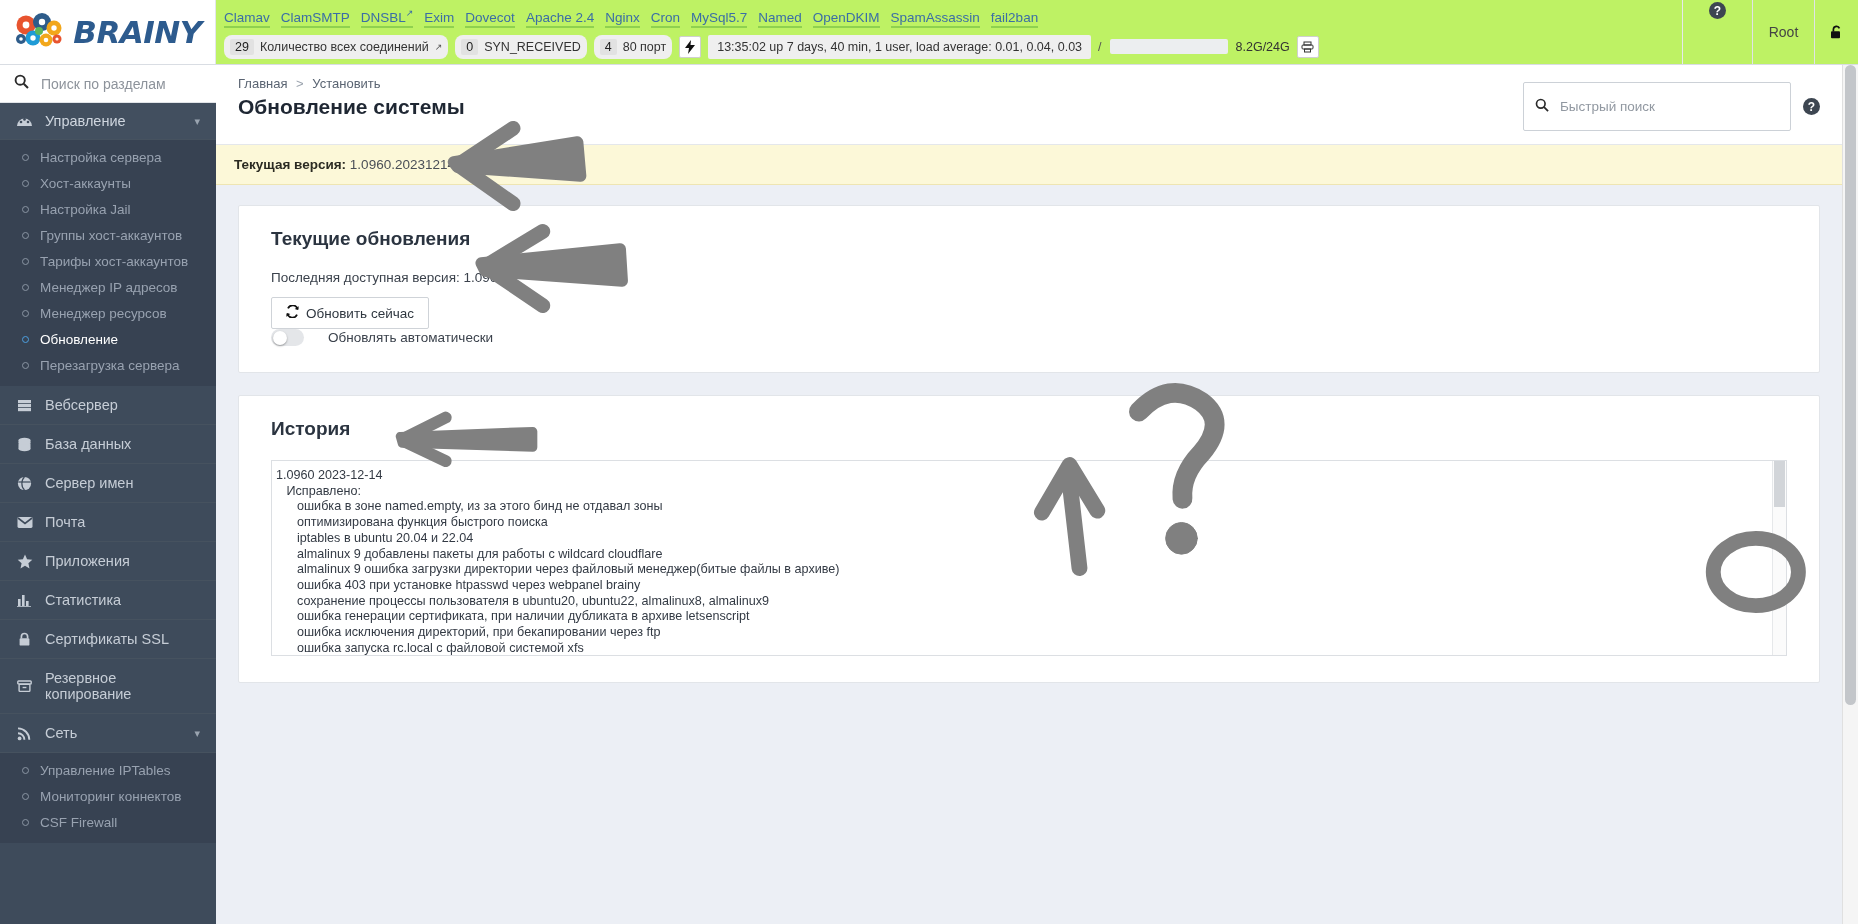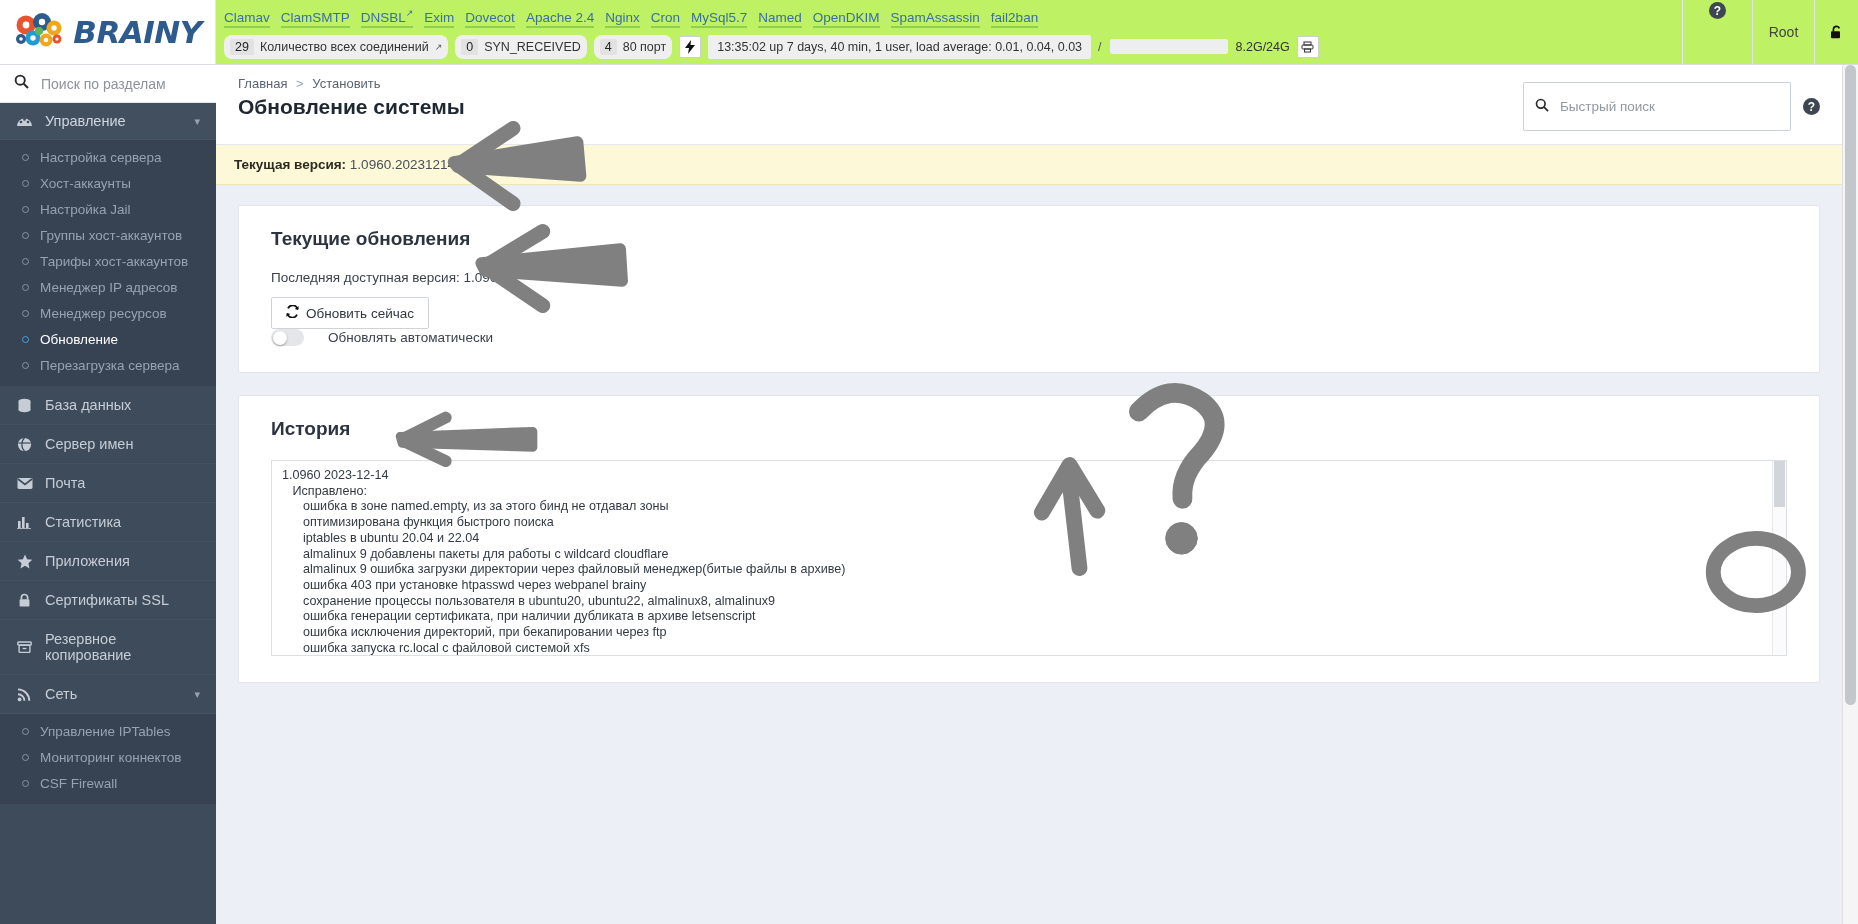--- a/index.html
+++ b/index.html
@@ -303,21 +303,21 @@
     box-shadow: 0 1px 2px rgba(0,0,0,.35);
   }
   .toggle-label { font-size: 13.5px; color: #3b424c; }
 
   .hist-box {
     border: 1px solid #dcdfe3;
     background: #fff;
     height: 196px;
     overflow: hidden;
     position: relative;
-    padding: 7px 10px;
+    padding: 7px 4px;
   }
   .hist-pre {
     margin: 0;
     font-size: 12.6px;
     line-height: 15.7px;
     color: #333a44;
     font-family: "Liberation Sans", sans-serif;
     white-space: pre;
   }
   .hist-scroll {
@@ -511,20 +511,30 @@
       </div>
       <div class="sub-item">
         <span class="dot"></span>
         <span>Перезагрузка сервера</span>
       </div>
     </div>
 
     <div class="side-item">
       <span class="side-ico">
         <svg width="15" height="15" viewBox="0 0 15 15">
+            <rect x="1" y="2" width="13" height="3.2" fill="#c6cdd6"></rect>
+            <rect x="1" y="6" width="13" height="3.2" fill="#c6cdd6"></rect>
+            <rect x="1" y="10" width="13" height="3.2" fill="#c6cdd6"></rect>
+          </svg>
+      </span>
+      <span>Вебсервер</span>
+    </div>
+    <div class="side-item">
+      <span class="side-ico">
+        <svg width="15" height="15" viewBox="0 0 15 15">
             <ellipse cx="7.5" cy="3" rx="6" ry="2.2" fill="#c6cdd6"></ellipse>
             <rect x="1.5" y="3" width="12" height="3" fill="#c6cdd6"></rect>
             <ellipse cx="7.5" cy="6" rx="6" ry="2.2" fill="#c6cdd6"></ellipse>
             <rect x="1.5" y="6.5" width="12" height="3" fill="#c6cdd6"></rect>
             <ellipse cx="7.5" cy="9.5" rx="6" ry="2.2" fill="#c6cdd6"></ellipse>
             <rect x="1.5" y="10" width="12" height="2" fill="#c6cdd6"></rect>
             <ellipse cx="7.5" cy="12" rx="6" ry="2.2" fill="#c6cdd6"></ellipse>
           </svg>
       </span>
       <span>База данных</span>
@@ -543,36 +553,36 @@
       <span class="side-ico">
         <svg width="16" height="13" viewBox="0 0 16 13">
             <rect x="0.5" y="1" width="15" height="11" rx="1.4" fill="#c6cdd6"></rect>
             <path d="M1 2 L8 7.5 L15 2" fill="none" stroke="#3e4b5b" stroke-width="1.6"></path>
           </svg>
       </span>
       <span>Почта</span>
     </div>
     <div class="side-item">
       <span class="side-ico">
+        <svg width="16" height="15" viewBox="0 0 16 15">
+            <path d="M8 0.5 L10.1 5.3 L15.3 5.8 L11.4 9.3 L12.5 14.4 L8 11.7 L3.5 14.4 L4.6 9.3 L0.7 5.8 L5.9 5.3 Z" fill="#c6cdd6"></path>
+          </svg>
+      </span>
+      <span>Приложения</span>
+    </div>
+    <div class="side-item">
+      <span class="side-ico">
         <svg width="15" height="14" viewBox="0 0 15 14">
             <rect x="1" y="6" width="2.6" height="7" fill="#c6cdd6"></rect>
             <rect x="5" y="2" width="2.6" height="11" fill="#c6cdd6"></rect>
             <rect x="9" y="8" width="2.6" height="5" fill="#c6cdd6"></rect>
             <rect x="0" y="13.2" width="14" height="1" fill="#c6cdd6"></rect>
           </svg>
       </span>
       <span>Статистика</span>
-    </div>
-    <div class="side-item">
-      <span class="side-ico">
-        <svg width="16" height="15" viewBox="0 0 16 15">
-            <path d="M8 0.5 L10.1 5.3 L15.3 5.8 L11.4 9.3 L12.5 14.4 L8 11.7 L3.5 14.4 L4.6 9.3 L0.7 5.8 L5.9 5.3 Z" fill="#c6cdd6"></path>
-          </svg>
-      </span>
-      <span>Приложения</span>
     </div>
     <div class="side-item">
       <span class="side-ico">
         <svg width="13" height="15" viewBox="0 0 13 15">
             <path d="M3.4 6.5 V4.6 a3.1 3.1 0 0 1 6.2 0 V6.5" fill="none" stroke="#c6cdd6" stroke-width="1.7"></path>
             <rect x="1.6" y="6.3" width="9.8" height="7.3" rx="1.2" fill="#c6cdd6"></rect>
           </svg>
       </span>
       <span>Сертификаты SSL</span>
     </div>

